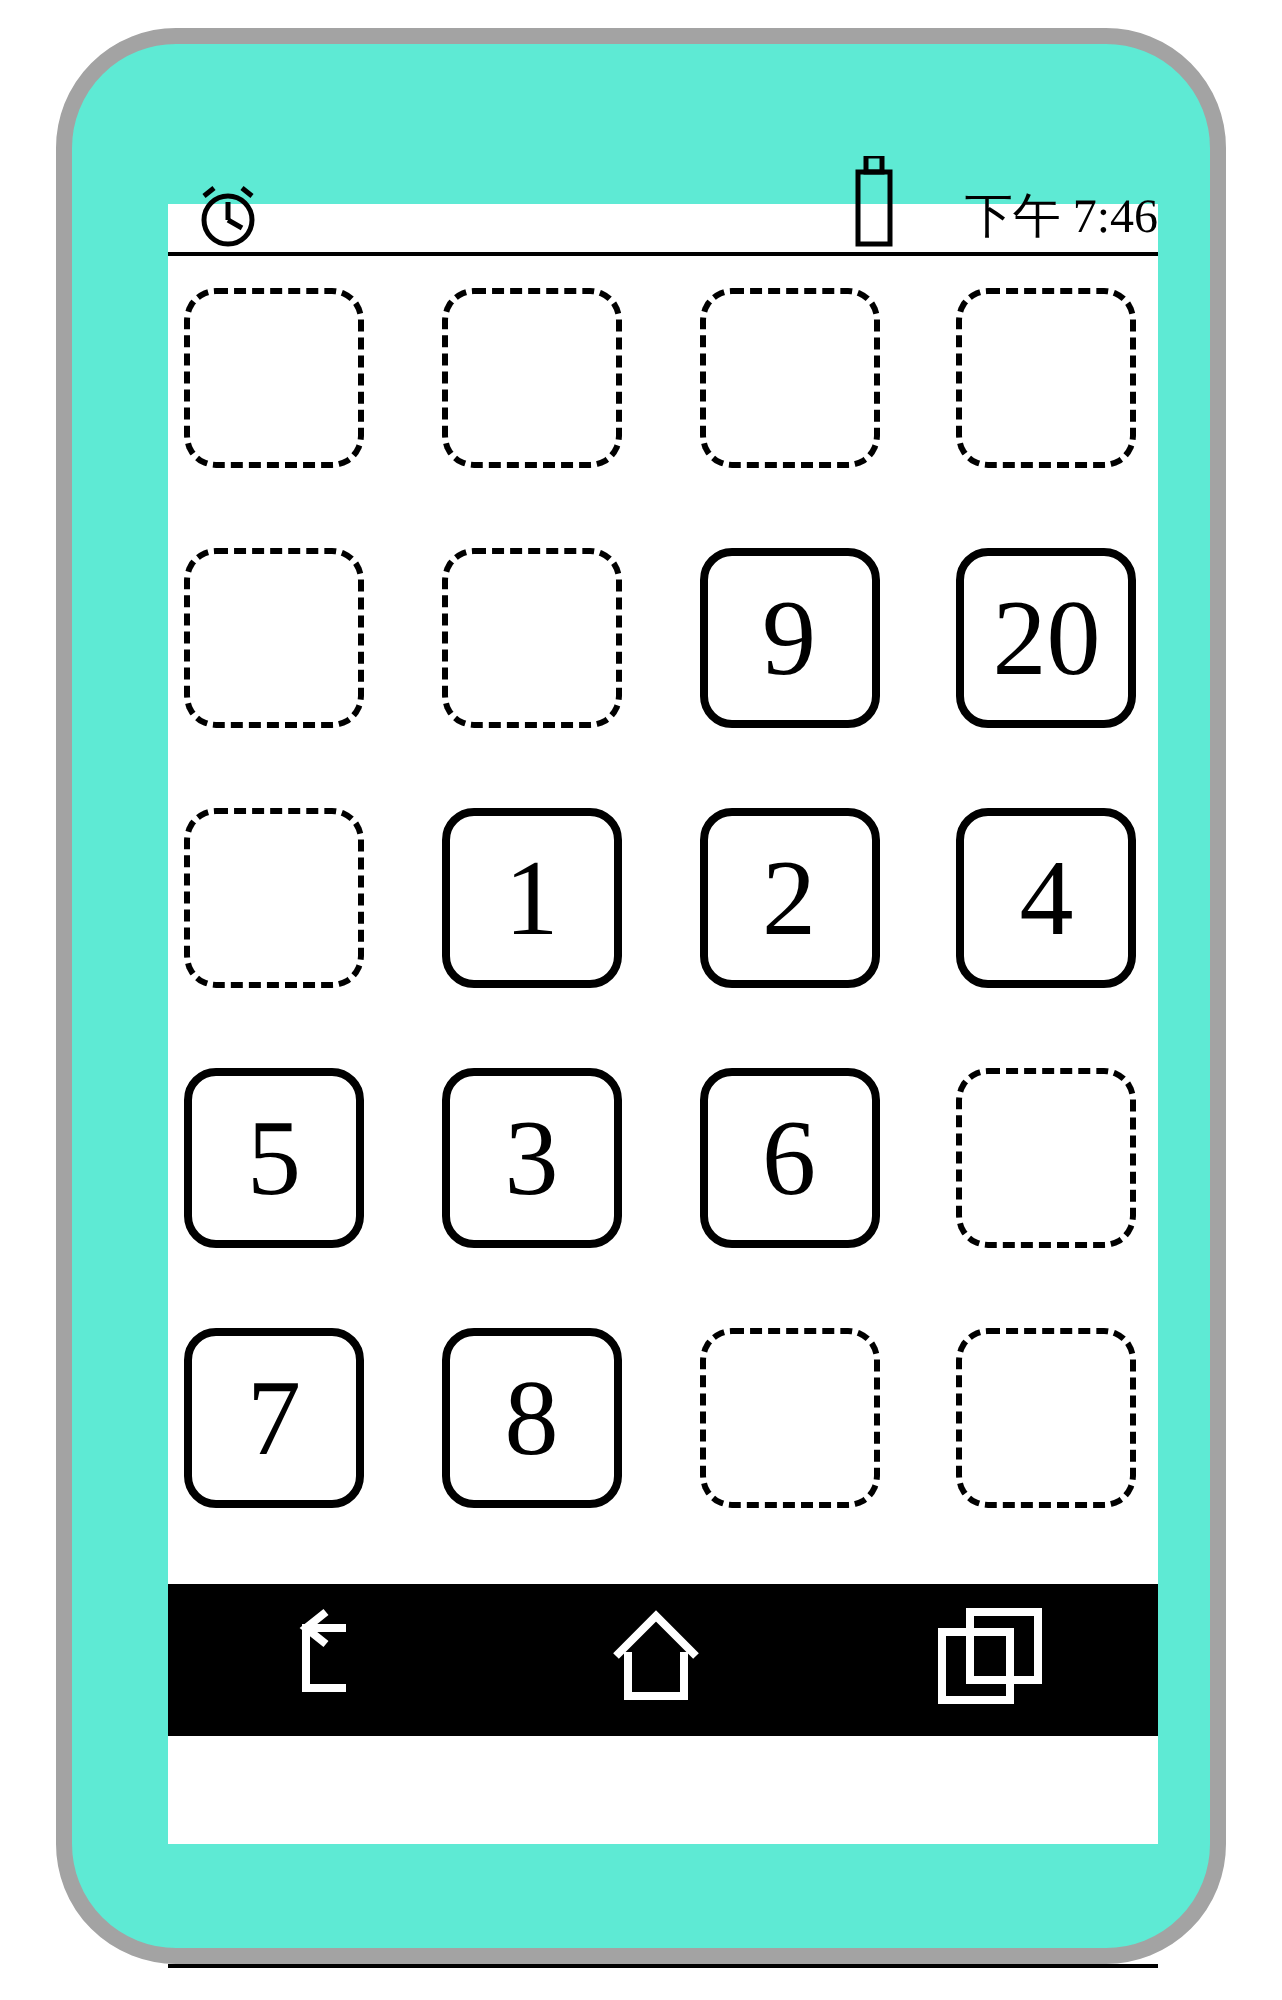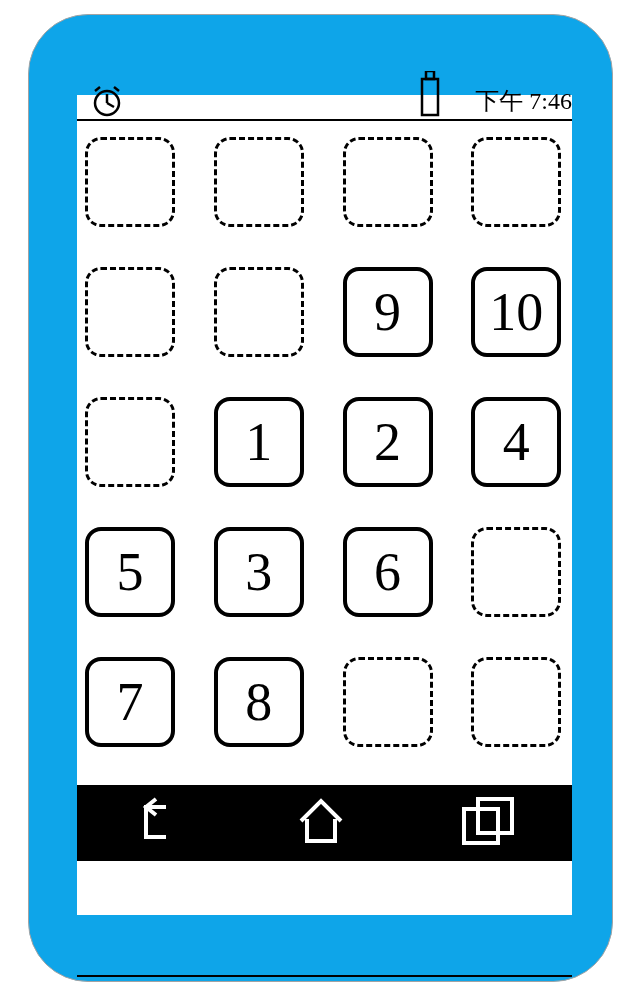--- a/index.html
+++ b/index.html
@@ -9,23 +9,23 @@
     background: #fff;
     font-family: "Times New Roman", serif;
     position: relative;
   }
   .device {
     position: absolute;
     left: 28px;
     top: 14px;
     width: 585px;
     height: 968px;
-    border: 1px solid #a3a3a3;
+    border: 8px solid #a3a3a3;
     border-radius: 60px;
-    background: #0ea5e9;
+    background: #5eead4;
   }
   .screen {
     position: absolute;
     left: 48px;
     top: 80px;
     width: 495px;
     height: 820px;
     background: #fff;
   }
   .statusbar {
@@ -132,21 +132,21 @@
 
     <div class="grid">
       <div class="slot empty"></div>
       <div class="slot empty"></div>
       <div class="slot empty"></div>
       <div class="slot empty"></div>
 
       <div class="slot empty"></div>
       <div class="slot empty"></div>
       <div class="slot solid">9</div>
-      <div class="slot solid">10</div>
+      <div class="slot solid">20</div>
 
       <div class="slot empty"></div>
       <div class="slot solid">1</div>
       <div class="slot solid">2</div>
       <div class="slot solid">4</div>
 
       <div class="slot solid">5</div>
       <div class="slot solid">3</div>
       <div class="slot solid">6</div>
       <div class="slot empty"></div>

